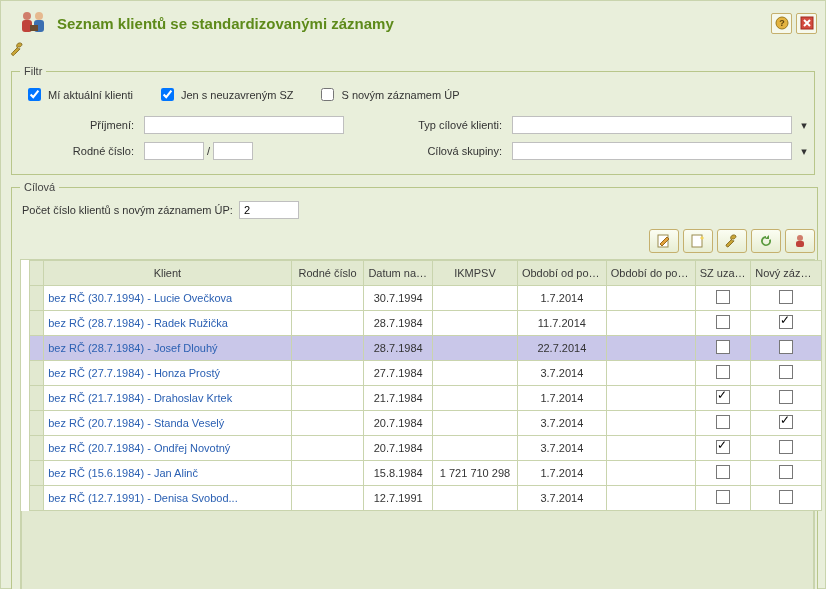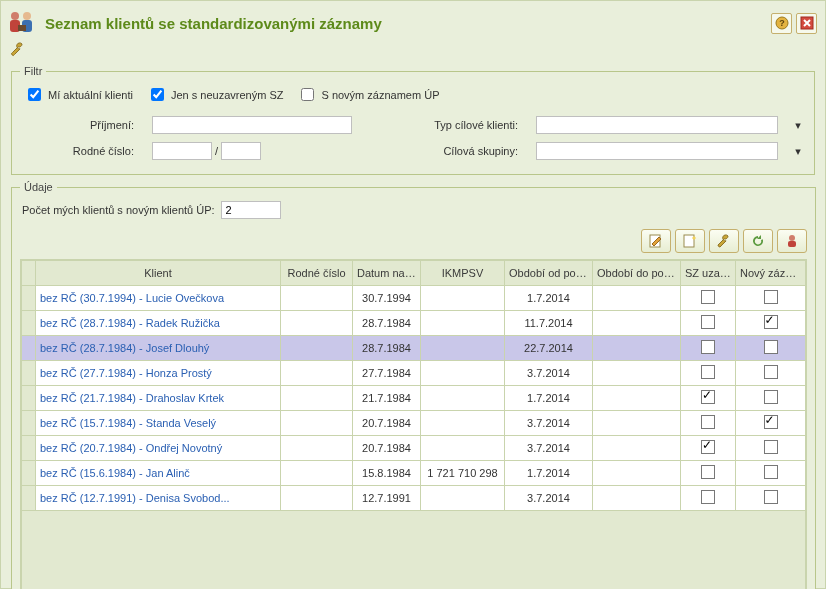--- a/index.html
+++ b/index.html
@@ -30,21 +30,21 @@
   .window {
     width:826px; height:589px;
     box-sizing:border-box;
     border:1px solid #c9d4ad;
     background:var(--bg);
     position:relative;
   }
   .titlebar {
     display:flex;
     align-items:center;
-    padding:6px 8px 2px 4px;
+    padding:6px 8px 2px 16px;
   }
   .title-icon {
     width:32px; height:32px;
     margin-right:8px;
     position:relative;
   }
   .title-text {
     flex:1;
     font-size:15px;
     font-weight:bold;
@@ -60,40 +60,40 @@
     cursor:pointer;
   }
   .wrench-row {
     text-align:right;
     padding:0 8px;
     height:18px;
   }
   fieldset {
     border:1px solid var(--fieldset-border);
     margin:6px 10px;
-    padding:6px 8px 10px 8px;
+    padding:6px 2px 10px 8px;
     background:var(--bg);
   }
   fieldset legend {
     padding:0 4px;
     color:#444;
   }
   .filter-row1 {
     display:flex;
     align-items:center;
-    gap:14px;
+    gap:24px;
     margin:2px 0 8px 4px;
   }
   .chk { display:flex; align-items:center; gap:4px; }
   .filter-grid {
     display:grid;
     grid-template-columns: 120px 200px 160px 1fr 16px;
     grid-auto-rows: 26px;
     align-items:center;
-    column-gap:12px;
+    column-gap:4px;
   }
   .filter-grid label { text-align:right; padding-right:6px; }
   input[type=text], .combo {
     border:1px solid #bfbfbf;
     background:#fff;
     height:18px;
     font-family:inherit;
     font-size:11px;
     padding:0 4px;
     box-sizing:border-box;
@@ -130,20 +130,21 @@
     cursor:pointer;
   }
   .table-wrap {
     border:1px solid var(--table-border);
     background:#fff;
   }
   table {
     width:100%;
     border-collapse:collapse;
     table-layout:fixed;
+    margin-left:8px;
   }
   th, td {
     border:1px solid var(--table-border);
     padding:3px 4px;
     height:18px;
     overflow:hidden;
     text-overflow:ellipsis;
     white-space:nowrap;
   }
   th {
@@ -255,24 +256,24 @@
         <span>/</span>
         <input class="rc-input" style="width: 40px;" type="text" value="">
       </div>
       <label>Cílová skupiny:</label>
       <input class="combo" type="text" value="" style="">
       <span class="combo-caret">▾</span>
     </div>
   </fieldset>
 
   <fieldset>
-    <legend>Údaje</legend>
+    <legend>Cílová</legend>
 
     <div class="data-top">
-      <span>Počet mých klientů s novým klientů ÚP:</span>
+      <span>Počet číslo klientů s novým záznamem ÚP:</span>
       <input type="text" class="count-box" readonly="" value="2" style="">
     </div>
 
     <div class="toolbar">
       <div class="tbtn">
           <svg width="16" height="16" viewBox="0 0 16 16">
             <rect x="2" y="2" width="10" height="12" fill="#fff" stroke="#9a8b4e"></rect>
             <path d="M6 13 L13 6 L11 4 L4 11 Z" fill="#e3a23b" stroke="#9a6a1e"></path>
           </svg>
         </div>
@@ -378,21 +379,21 @@
               <td class="center"></td>
               <td class="center">21.7.1984</td>
               <td class="center"></td>
               <td class="center">1.7.2014</td>
               <td class="center"></td>
               <td class="center"><span class="cellchk checked"></span></td>
               <td class="center"><span class="cellchk"></span></td>
             </tr>
             <tr>
               <td class="rowgrip"></td>
-              <td class="klient">bez RČ (15.7.1984) - Standa Veselý</td>
+              <td class="klient">bez RČ (20.7.1984) - Standa Veselý</td>
               <td class="center"></td>
               <td class="center">20.7.1984</td>
               <td class="center"></td>
               <td class="center">3.7.2014</td>
               <td class="center"></td>
               <td class="center"><span class="cellchk"></span></td>
               <td class="center"><span class="cellchk checked"></span></td>
             </tr>
             <tr>
               <td class="rowgrip"></td>

